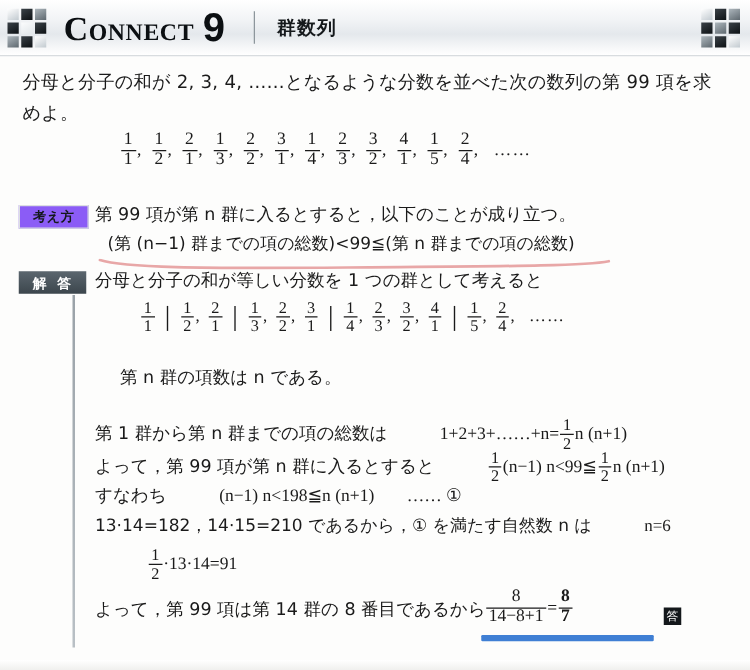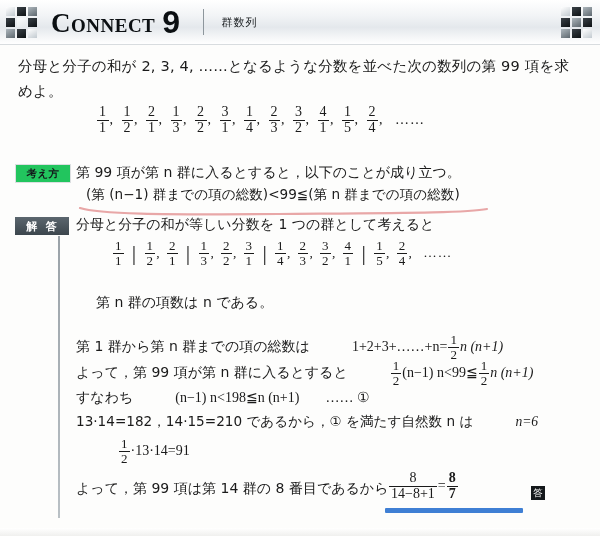--- a/index.html
+++ b/index.html
@@ -59,30 +59,30 @@
     vertical-align: -1px;
   }
   .hdr-divider {
     width: 1px; height: 26px;
     background: #8d969c;
     margin: 0 18px 0 22px;
     flex: none;
   }
   .hdr-subject {
     font-family: "DejaVu Sans", "Liberation Sans", sans-serif;
-    font-weight: normal;
-    font-size: 11px;
+    font-weight: bold;
+    font-size: 15px;
     color: #15191c;
     letter-spacing: 1px;
   }
 
   
   .jp { font-family: "DejaVu Sans", "Liberation Sans", sans-serif; }
   .math { font-family: "Liberation Serif", "DejaVu Serif", serif; }
-  .it { font-style: italic; font-family: "Liberation Serif", "DejaVu Serif", serif; }
+  .it { font-family: "Liberation Serif", "DejaVu Serif", serif; }
 
   .problem {
     position: absolute;
     left: 18px; top: 54px;
     width: 566px;
     font-size: 14.5px;
     line-height: 1.72;
     letter-spacing: 0.2px;
   }
 
@@ -108,21 +108,21 @@
     white-space: nowrap;
   }
   .seq-row .comma { margin-right: 7px; }
   .dots { letter-spacing: 1px; margin-left: 5px; }
 
   
   .kangae-label {
     position: absolute;
     left: 15px; top: 164px;
     width: 54px; height: 17px;
-    background: #22c55e;
+    background: #8b5cf6;
     border: 1px solid #dcdfe1;
     color: #14181b;
     font-family: "DejaVu Sans", "Liberation Sans", sans-serif;
     font-weight: bold;
     font-size: 10.5px;
     display: flex; align-items: center; justify-content: center;
     letter-spacing: 0.5px;
   }
   .kangae-body {
     position: absolute;

